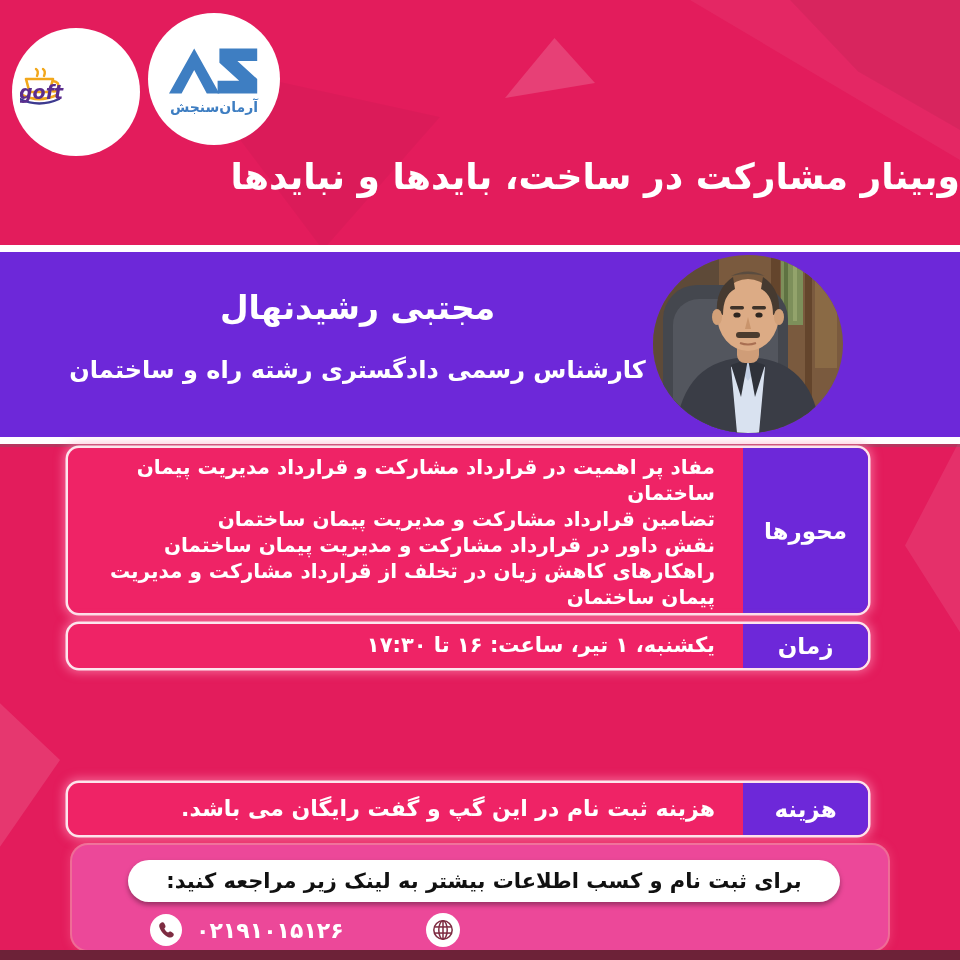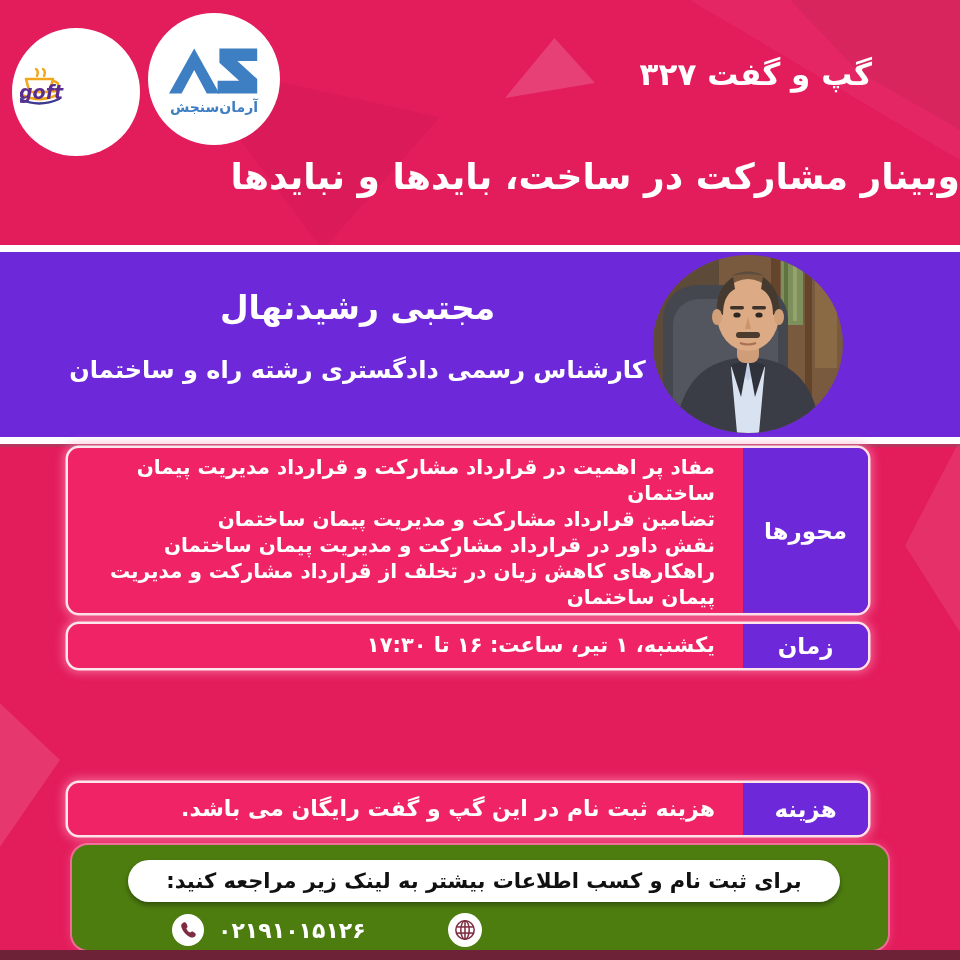--- a/index.html
+++ b/index.html
@@ -45,26 +45,26 @@
   .card-body{position:absolute;right:125px;left:0;top:0;bottom:0;display:flex;flex-direction:column;
     justify-content:space-evenly;padding:6px 28px 6px 16px;color:#fff;text-align:right;}
   .card-body .line{font-size:20px;font-weight:bold;line-height:1.3;}
   .card-topics{top:448px;height:165px;}
   .card-time{top:624px;height:44px;}
   .card-location{top:676px;height:96px;}
   .card-cost{top:783px;height:52px;}
   .card-time .line,.card-location .line{font-size:21px;}
   .card-cost .line{font-size:22px;}
 
-  .footer-card{position:absolute;left:72px;top:845px;width:816px;height:105px;background:#4d7c0f;
+  .footer-card{position:absolute;left:72px;top:845px;width:816px;height:105px;background:#ec4899;
     border-radius:16px;box-shadow:0 0 0 2px rgba(255,255,255,0.3),0 0 8px 3px rgba(255,120,160,0.3);}
   .cta-pill{position:absolute;left:56px;top:15px;width:712px;height:42px;background:#fff;border-radius:21px;
     display:flex;align-items:center;justify-content:center;color:#111;font-size:21px;font-weight:bold;
     box-shadow:0 3px 5px rgba(0,0,0,0.35);}
-  .contact-row{position:absolute;left:100px;top:68px;height:34px;display:flex;direction:ltr;align-items:center;color:#fff;}
+  .contact-row{position:absolute;left:78px;top:68px;height:34px;display:flex;direction:ltr;align-items:center;color:#fff;}
   .icon-circle{width:32px;height:32px;border-radius:50%;background:#fff;display:flex;align-items:center;justify-content:center;flex:0 0 auto;}
   .phone-number{font-size:22px;font-weight:bold;margin-left:14px;letter-spacing:1px;}
   .web-group{margin-left:82px;display:flex;direction:ltr;align-items:center;}
   .website{font-size:27px;font-weight:600;margin-left:14px;}
   .bottom-bar{position:absolute;left:0;top:950px;width:960px;height:10px;background:#6D2238;}
 </style>
 </head>
 <body>
 
 <div class="poster">
@@ -89,21 +89,20 @@
   </div>
 
   <div class="logo-circle arman">
     <svg width="96" height="54" viewBox="0 0 104 60">
       <polygon points="2,56 30,6 58,56 44,56 30,30 16,56" fill="#3E7EC2"></polygon>
       <polygon points="58,6 100,6 100,20 78,20 100,40 100,56 56,56 56,42 80,42 58,22" fill="#3E7EC2"></polygon>
     </svg>
     <div class="as-caption">آرمان‌سنجش</div>
   </div>
 
-  <div class="episode">گپ و گفت ۳۲۷</div>
   <div class="title">وبینار مشارکت در ساخت، بایدها و نبایدها</div>
 
   <div class="stripe stripe-top"></div>
 
   <div class="presenter-band">
     <div class="presenter-text">
       <div class="presenter-name">مجتبی رشیدنهال</div>
       <div class="presenter-role">کارشناس رسمی دادگستری رشته راه و ساختمان</div>
     </div>
     <svg class="photo" viewBox="0 0 190 178">

